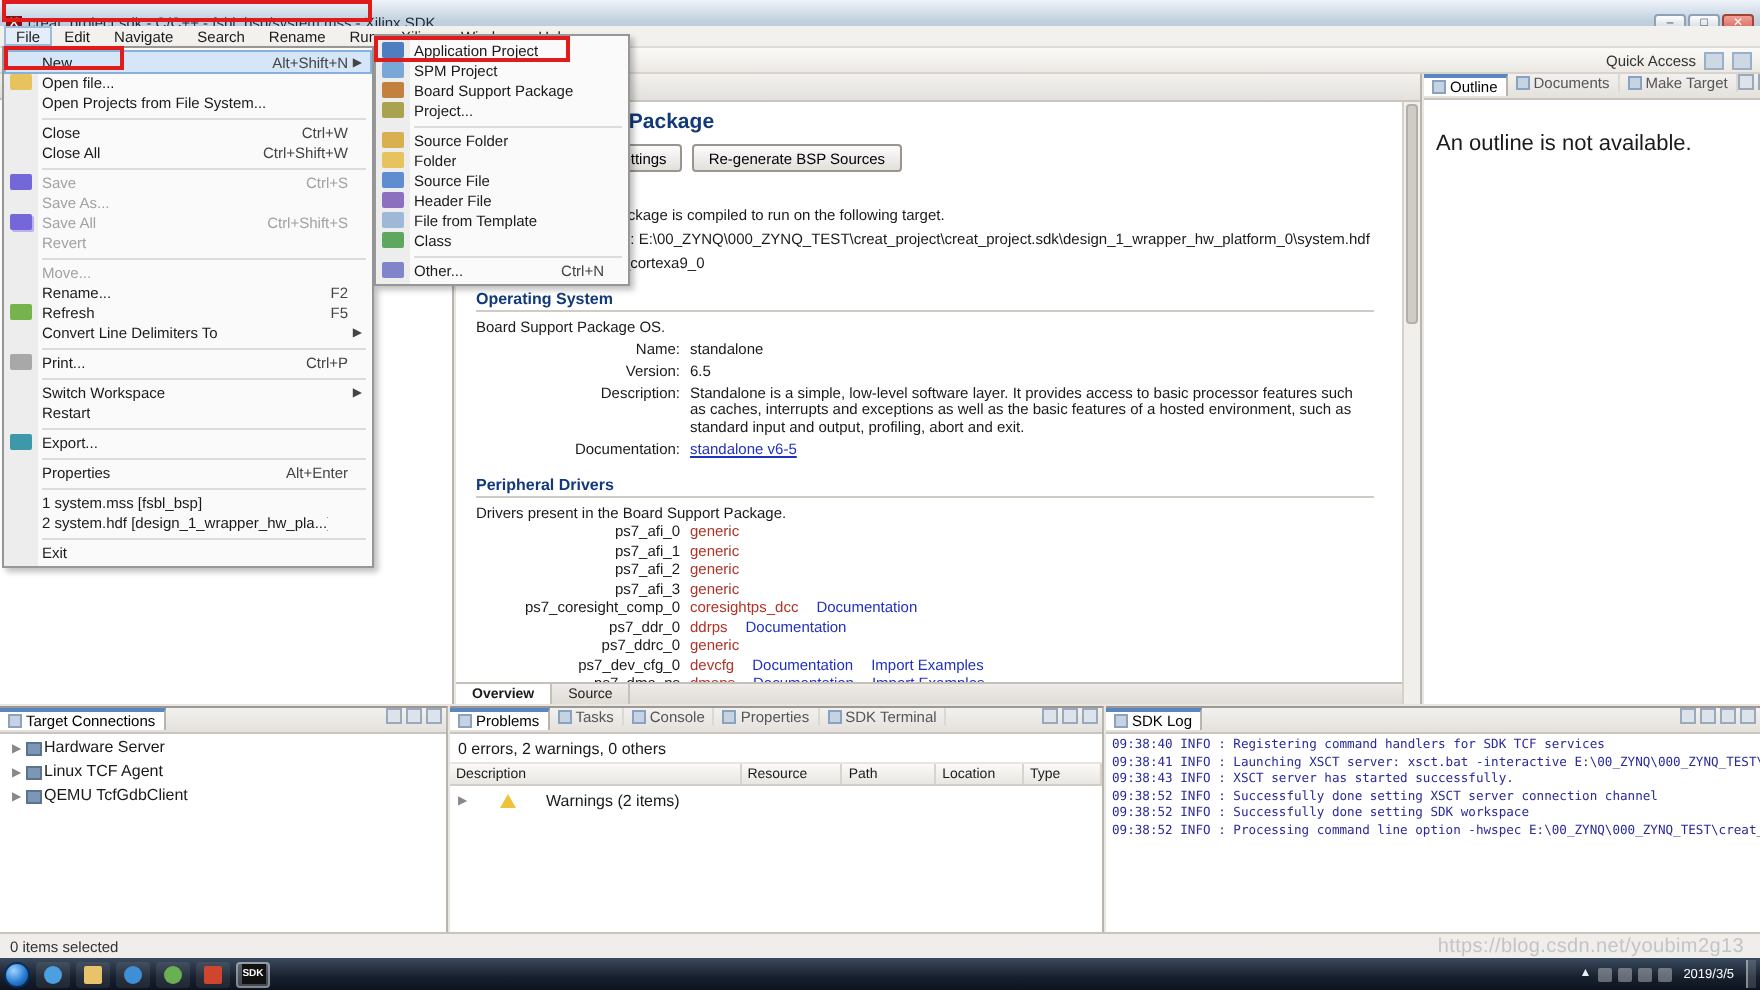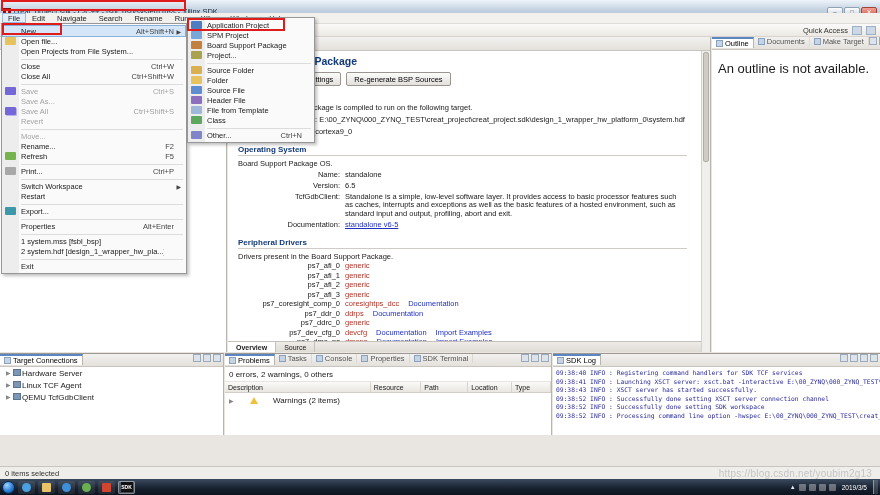--- a/index.html
+++ b/index.html
@@ -32,21 +32,21 @@
 #explorer-panel{position:absolute;left:0;top:37px;width:227px;bottom:143px;background:#fff;border-right:1px solid #b9b5ae}
 #editor-panel{position:absolute;left:228px;top:37px;width:483px;bottom:143px;background:#fff;border-right:1px solid #b9b5ae}
 #outline-panel{position:absolute;left:712px;top:37px;right:0;bottom:143px;background:#fff}
 
 .ptabs{height:13px;background:linear-gradient(#f2f1ef,#e4e1dc);border-bottom:1px solid #c9c5be;display:flex;align-items:flex-start;font-size:7.5px}
 .ptab{display:flex;align-items:center;gap:2px;padding:0 4px;color:#555;border-right:1px solid #dcd8d2;white-space:nowrap}
 .ptab:first-child{background:#fff;color:#000;border-top:2px solid #5a86c2;border-right:1px solid #b9b5ae}
 .ticon{width:7px;height:7px;background:#c6d3e2;border:1px solid #8aa2be;flex:none}
 .pbtns{margin-left:auto;display:flex;align-items:center;gap:2px;padding-right:2px;color:#667;font-size:6px}
 .mini{width:8px;height:8px;background:#dde3ea;border:1px solid #9aaabb;flex:none}
-.pbody{padding:11px 6px;font-size:13px}
+.pbody{padding:16px 6px;font-size:11px}
 
 
 .etabs{height:14px;background:linear-gradient(#f2f1ef,#e4e1dc);border-bottom:1px solid #c9c5be;display:flex}
 .etab{display:flex;align-items:center;gap:3px;background:#fff;border-right:1px solid #b9b5ae;border-top:2px solid #5a86c2;padding:0 5px;font-size:7.5px}
 .doc-ic{width:7px;height:8px;background:#eaf0fb;border:1px solid #5a7ab8;flex:none}
 .tab-x{color:#777;font-size:6px}
 .econtent{position:absolute;top:14px;left:0;right:9px;bottom:11px;overflow:hidden;padding:4px 0 0 10px;font-size:7.5px}
 .form-title{color:#123a7a;font-weight:bold;font-size:10.5px}
 .btnrow{margin-top:5px;display:flex;gap:5px}
 .ebtn{font:7.5px "Liberation Sans",sans-serif;padding:1.5px 7px;background:linear-gradient(#fcfcfc,#e2e0dc);border:1px solid #9a968e;border-radius:2px;white-space:nowrap}
@@ -63,25 +63,25 @@
 .dlinks{display:flex;gap:9px}
 .dtype{color:#b03328}
 .dl{color:#2030c0;}
 .ebottabs{position:absolute;left:0;right:9px;bottom:0;height:11px;background:linear-gradient(#efece8,#dfdcd6);border-top:1px solid #c5c1ba;display:flex;font-size:7px}
 .ebtab{padding:0 8px;display:flex;align-items:center;border-right:1px solid #c5c1ba}
 .ebtab:first-child{background:#fff;font-weight:bold}
 .vscroll{position:absolute;top:14px;right:0;width:9px;bottom:0;background:#f1efec;border-left:1px solid #d5d1ca}
 .vthumb{position:absolute;top:1px;left:1px;right:1px;height:110px;background:#cfccc6;border:1px solid #b3afa8;border-radius:2px}
 
 
-.bpanel{position:absolute;top:353px;height:82px;background:#fff;border-top:1px solid #9d9992}
+.bpanel{position:absolute;top:353px;height:141px;background:#fff;border-top:1px solid #9d9992}
 #tc-panel{left:0;width:224px;border-right:1px solid #b9b5ae}
 #problems-panel{left:225px;width:327px;border-right:1px solid #b9b5ae}
 #log-panel{left:553px;right:0}
-.tcrow{display:flex;align-items:flex-start;gap:1px;padding:1.5px 2px 1.5px 6px}
+.tcrow{display:flex;align-items:flex-end;gap:1px;padding:1.5px 2px 1.5px 6px}
 .twisty{color:#888;font-size:6px;width:6px;flex:none}
 .tcic{width:8px;height:7px;background:#7d96b5;border:1px solid #5a7490;flex:none}
 .psummary{padding:2.5px 4px;border-bottom:1px solid #e8e5e0}
 .tblhead{display:flex;background:linear-gradient(#fbfaf8,#e9e6e1);border-bottom:1px solid #d2cec7;font-size:7px}
 .pcol{padding:1.5px 3px;border-right:1px solid #d8d4cd;white-space:nowrap;overflow:hidden}
 .pcol:nth-child(1){width:150px}.pcol:nth-child(2){width:52px}.pcol:nth-child(3){width:48px}.pcol:nth-child(4){width:45px}.pcol:nth-child(5){width:40px}
 .grouprow{display:flex;align-items:center;gap:15px;padding:2.5px 4px}
 .warnic{width:0;height:0;border-left:4px solid transparent;border-right:4px solid transparent;border-bottom:7px solid #f0c23c;flex:none}
 .logbody{padding:2px 3px;font-family:"DejaVu Sans Mono",monospace;font-size:6.3px;color:#2a2a9a;line-height:8.6px;white-space:nowrap;overflow:hidden}
 
@@ -233,21 +233,21 @@
     <div class="sec-sub">Board Support Package OS.</div>
     <div class="osrow">
         <span class="oslabel">Name:</span>
         <span class="osval">standalone</span>
       </div>
       <div class="osrow">
         <span class="oslabel">Version:</span>
         <span class="osval">6.5</span>
       </div>
       <div class="osrow">
-        <span class="oslabel">TcfGdbClient:</span>
+        <span class="oslabel">Description:</span>
         <span class="osval">Standalone is a simple, low-level software layer. It provides access to basic processor features such as caches, interrupts and exceptions as well as the basic features of a hosted environment, such as standard input and output, profiling, abort and exit.</span>
       </div>
       <div class="osrow f-link">
         <span class="oslabel">Documentation:</span>
         <span class="osval">standalone v6-5</span>
       </div>
 
     <div class="sec-head">Peripheral Drivers</div>
     <div class="sec-sub">Drivers present in the Board Support Package.</div>
     <div class="drow">
@@ -565,20 +565,26 @@
       <span class="mlabel">Rename...</span>
       <span class="mshort">F2</span>
       <span class="marrow">▶</span>
     </div>
     <div class="mitem refresh-icon">
       <span class="micon"></span>
       <span class="mlabel">Refresh</span>
       <span class="mshort">F5</span>
       <span class="marrow">▶</span>
     </div>
+    <div class="mitem f-has_submenu">
+      <span class="micon"></span>
+      <span class="mlabel">Convert Line Delimiters To</span>
+      <span class="mshort"></span>
+      <span class="marrow">▶</span>
+    </div>
     <div class="mitem t-separator">
       
       
       
       
     </div>
     <div class="mitem print-icon">
       <span class="micon"></span>
       <span class="mlabel">Print...</span>
       <span class="mshort">Ctrl+P</span>

